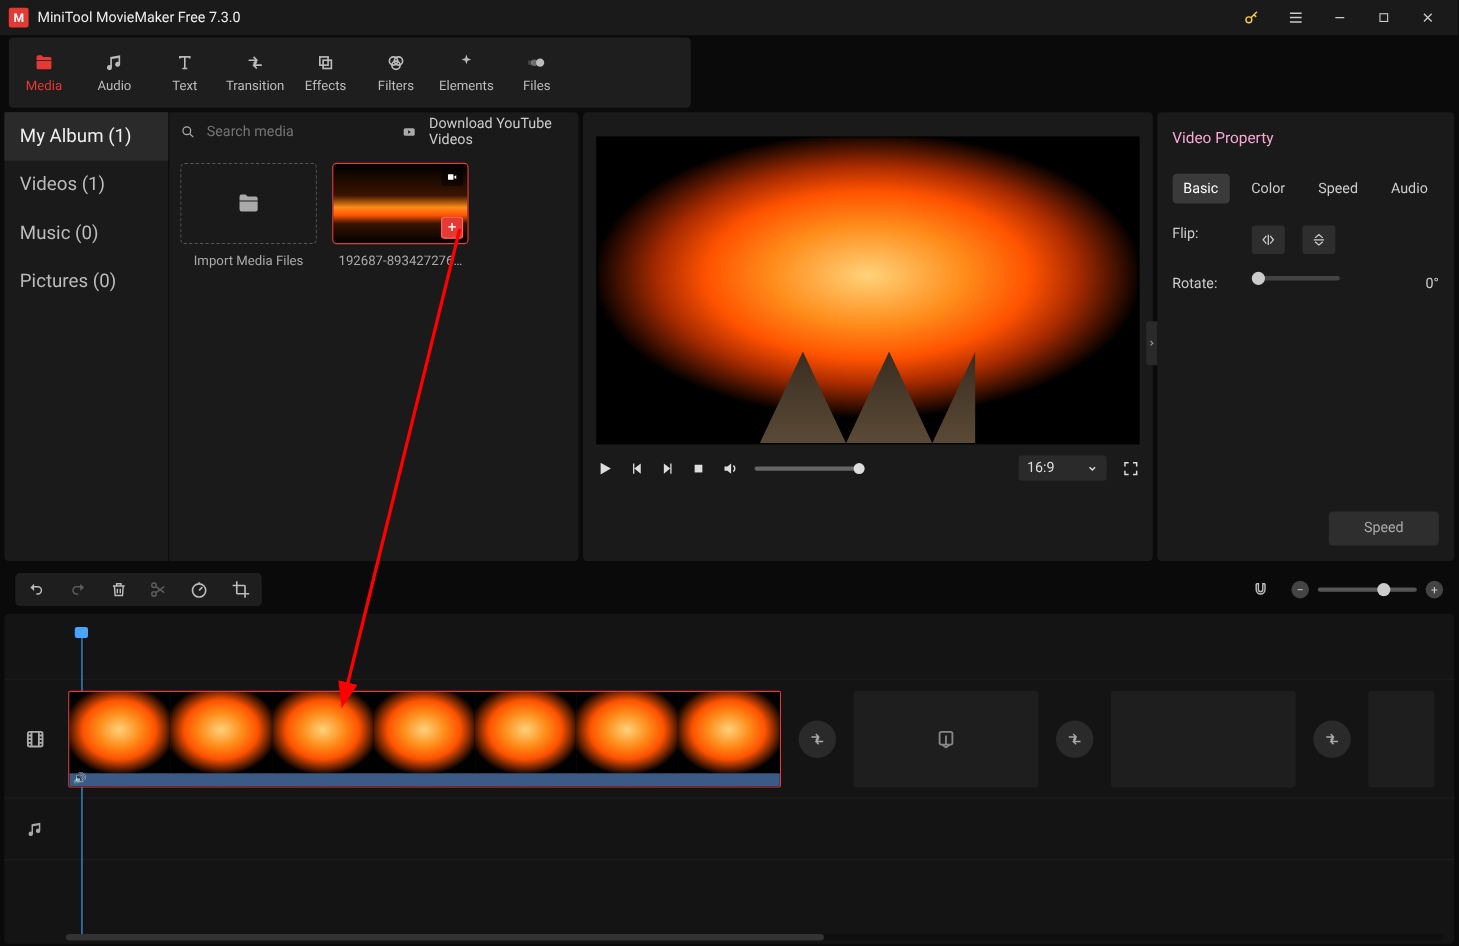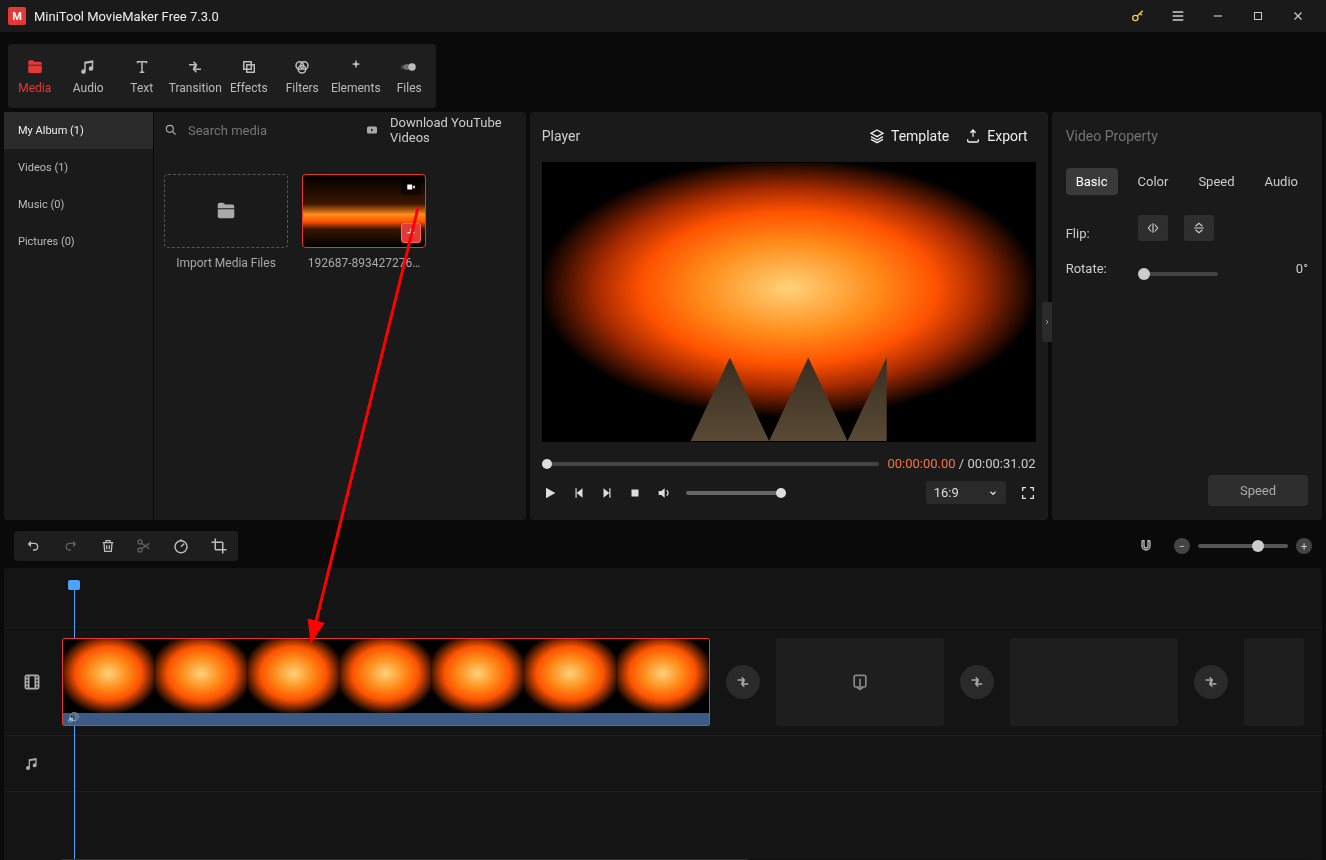--- a/index.html
+++ b/index.html
@@ -3,31 +3,31 @@
 <meta charset="utf-8">
 <style>
 * { margin: 0; padding: 0; box-sizing: border-box; font-family: -apple-system, "Segoe UI", Roboto, Arial, sans-serif; }
 body { background: #0a0a0a; width: 1326px; height: 860px; overflow: hidden; color: #ccc; font-size: 13px; user-select: none; }
 .titlebar { height: 32px; background: #1a1a1a; display: flex; align-items: center; padding: 0 8px; }
 .titlebar .logo { width: 18px; height: 18px; background: #e53935; border-radius: 2px; display: flex; align-items: center; justify-content: center; color: #fff; font-size: 11px; font-weight: bold; }
 .titlebar .title { margin-left: 8px; color: #eee; font-size: 13px; }
 .titlebar .spacer { flex: 1; }
 .titlebar .tb-btn { width: 40px; height: 32px; display: flex; align-items: center; justify-content: center; color: #ccc; }
 .titlebar .key-icon { color: #f6c945; }
-.main-toolbar { height: 64px; background: #1e1e1e; display: flex; border-radius: 4px; margin: 12px 8px 4px 8px; width: 428px;}
+.main-toolbar { height: 64px; background: #1e1e1e; display: flex; border-radius: 4px; margin: 2px 8px 4px 8px; width: 620px;}
 .main-toolbar .item { width: 64px; display: flex; flex-direction: column; align-items: center; justify-content: center; color: #bbb; font-size: 12px; gap: 4px; }
 .main-toolbar .item.active { color: #e53935; }
 .main-toolbar .item .ico { height: 20px; display:flex; align-items:center; justify-content:center; }
 .upper { display: flex; height: 408px; padding: 0 4px; gap: 4px; }
 .panel { background: #1a1a1a; border-radius: 4px; }
 .media-panel { width: 524px; display: flex; }
 .media-side { width: 150px; border-right: 1px solid #0a0a0a; }
-.media-side .cat { padding: 12px 14px; color: #bbb; font-size: 11px; }
+.media-side .cat { padding: 12px 14px; color: #bbb; font-size: 17px; }
 .media-side .cat.active { background: #2a2a2a; color: #eee; }
-.media-main { flex: 1; display: flex; flex-direction: column; gap: 16px; }
+.media-main { flex: 1; display: flex; flex-direction: column; }
 .media-tools { height: 36px; display: flex; align-items: center; padding: 0 10px; gap: 10px; color: #aaa; }
 .media-tools input { background: transparent; border: none; color: #ccc; outline: none; flex: 1; font-size: 13px; }
 .media-tools .yt { color: #ccc; font-size: 13px; }
 .media-grid { display: flex; padding: 10px; gap: 14px; }
 .thumb { width: 124px; text-align: center; }
 .thumb .box { width: 124px; height: 74px; border-radius: 4px; position: relative; }
 .thumb .box.dashed { border: 1px dashed #555; display:flex; align-items:center; justify-content:center; color:#aaa; }
 .thumb .box.sel { border: 1px solid #e53935; background: linear-gradient(to bottom,#000 0%, #3a1500 40%, #ff8c1a 55%, #ff5200 65%, #3a1500 75%, #000 100%); }
 .thumb .add { position: absolute; right: 4px; bottom: 4px; width: 20px; height: 20px; background: #e53935; border-radius: 3px; color:#fff; display:flex;align-items:center;justify-content:center; font-size:14px; border:1px solid #ff6b5b;}
 .thumb .vid { position:absolute; right:4px; top:4px; width:20px; height:16px; background: rgba(0,0,0,0.5); border-radius:2px; display:flex;align-items:center;justify-content:center; color:#fff;}
@@ -44,25 +44,25 @@
 .pbar { flex:1; height:4px; background:#444; border-radius:2px; position:relative;}
 .pbar .knob{ position:absolute; left:0; top:-3px; width:10px;height:10px; background:#ddd;border-radius:50%;}
 .tcode { font-size:13px; }
 .tcode .cur{ color:#ff7043;}
 .pctrl{ margin-top:10px; display:flex; align-items:center; gap:14px; color:#ddd;}
 .pctrl .spacer{flex:1;}
 .pctrl .sel{ background:#2a2a2a; padding:4px 8px; border-radius:3px; display:flex; align-items:center; gap:8px; width:80px; justify-content:space-between;}
 .volbar{ width:100px; height:4px; background:#666; border-radius:2px; position:relative;}
 .volbar .knob{ position:absolute; right:0; top:-3px; width:10px;height:10px;background:#ddd;border-radius:50%;}
 .props-panel { flex: 1; display:flex; flex-direction:column; padding: 10px 14px; position:relative;}
-.props-panel .ttl { color:#737373; font-size:14px; height:28px; display:flex; align-items:center;}
+.props-panel .ttl { color:#f9a8d4; font-size:14px; height:28px; display:flex; align-items:center;}
 .props-tabs { display:flex; gap:10px; margin-top:18px; }
 .props-tabs .tab { padding: 6px 10px; color:#ccc; border-radius:4px; font-size:13px; background:transparent;}
 .props-tabs .tab.active{ background:#3a3a3a; color:#fff;}
-.prop-row{ display:flex; align-items:flex-end; margin-top:20px; gap:16px; color:#ccc;}
+.prop-row{ display:flex; align-items:flex-start; margin-top:20px; gap:16px; color:#ccc;}
 .prop-row .lbl{ width:56px;}
 .iconbtn{ width:30px;height:26px; background:#2e2e2e; border-radius:3px; display:flex;align-items:center;justify-content:center;}
 .slider{ width:80px; height:4px; background:#444; border-radius:2px; position:relative;}
 .slider .knob{ position:absolute; left:0; top:-4px; width:12px;height:12px;border-radius:50%;background:#ccc;}
 .reset-btn{ margin-top:auto; align-self:flex-end; background:#2e2e2e; color:#aaa; padding:8px 20px; border-radius:4px; width:100px; text-align:center; margin-bottom:4px;}
 .expand-tab{ position:absolute; left:-10px; top:190px; width:10px; height:40px; background:#2a2a2a; display:flex;align-items:center;justify-content:center; color:#999; border-radius:3px 0 0 3px;}
 .timeline-tools{ height:40px; margin:6px 4px 0 4px; display:flex; align-items:center; padding: 0 10px; gap:20px; color:#bbb;}
 .timeline-tools .grp{ background:#1e1e1e; border-radius:4px; padding:6px 10px; display:flex; gap:20px; align-items:center;}
 .timeline-tools .spacer{flex:1;}
 .zoom{ display:flex; align-items:center; gap:8px;}
@@ -250,50 +250,22 @@
               </div>
             <div class="add">+</div>
           </div>
           <div class="lbl">192687-893427276…</div>
         </div>
       </div>
     </div>
   </div>
 
   <div class="panel player-panel">
-    <div class="player-head">
-      <span class="ttl">Player</span>
-      <span class="spacer"></span>
-      <div class="hbtn">
-        <span>
-            <svg width="16" height="16" viewBox="0 0 24 24" fill="none" stroke="currentColor" stroke-width="2">
-              <path d="M12 3l9 5-9 5-9-5 9-5zM3 13l9 5 9-5M3 17l9 5 9-5"></path>
-            </svg>
-          </span>
-        <span>Template</span>
-      </div>
-      <div class="hbtn">
-        <span>
-            <svg width="16" height="16" viewBox="0 0 24 24" fill="none" stroke="currentColor" stroke-width="2">
-              <path d="M12 3v10M8 7l4-4 4 4M4 17v2a2 2 0 002 2h12a2 2 0 002-2v-2"></path>
-            </svg>
-          </span>
-        <span>Export</span>
-      </div>
-    </div>
     <div class="preview">
       <div class="fire"></div>
-    </div>
-    <div class="progress">
-      <div class="pbar">
-          <div class="knob"></div>
-        </div>
-      <div class="tcode">
-        <span class="cur">00:00:00.00</span><span> / </span><span>00:00:31.02</span>
-      </div>
     </div>
     <div class="pctrl">
       <span>
           <svg width="16" height="16" viewBox="0 0 24 24" fill="currentColor">
             <path d="M6 4l14 8-14 8z"></path>
           </svg>
         </span>
       <span>
           <svg width="14" height="14" viewBox="0 0 24 24" fill="currentColor">
             <path d="M18 4v16L8 12zM6 4h2v16H6z"></path>

